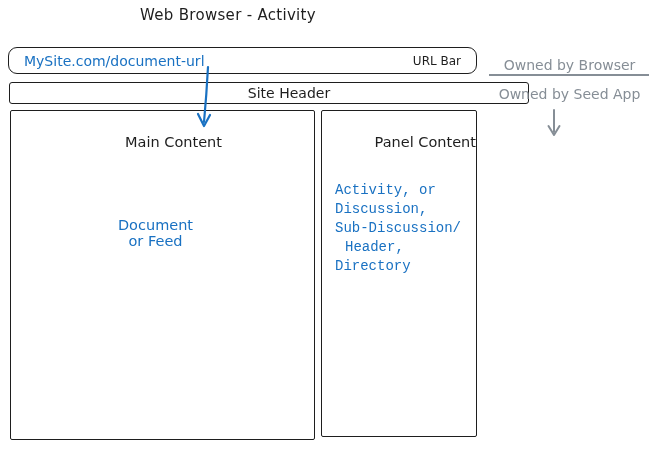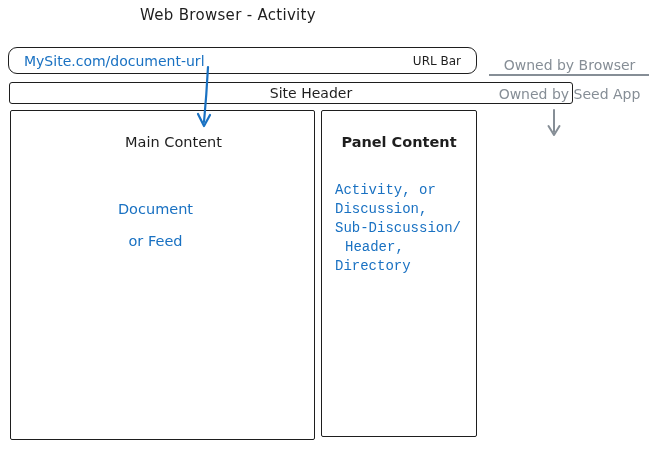--- a/index.html
+++ b/index.html
@@ -27,48 +27,48 @@
   }
   #url-bar-box {
     left: 8px; top: 47px; width: 469px; height: 27px;
     border-radius: 9px;
     display: flex; align-items: center; justify-content: space-between;
     padding: 0 15px;
   }
   #url-text { color: #1971c2; font-size: 14px; white-space: nowrap; }
   #url-bar-label { font-size: 12px; white-space: nowrap; }
   #site-header-box {
-    left: 9px; top: 82px; width: 564px; height: 22px;
+    left: 9px; top: 82px; width: 520px; height: 22px;
     border-radius: 3px;
     display: flex; align-items: center; justify-content: center;
   }
   #site-header-label { font-size: 14px; margin-left: 40px; }
   #main-content-box {
     left: 10px; top: 110px; width: 305px; height: 330px;
     border-radius: 2px;
   }
   #main-content-heading {
     position: absolute; left: 0; top: 23px; width: 100%;
     text-align: center; font-size: 14.5px; padding-left: 22px;
     box-sizing: border-box;
   }
   .main-line {
     position: absolute; left: 0; width: 100%;
     text-align: center; color: #1971c2; font-size: 14.5px;
     padding-right: 14px; box-sizing: border-box;
   }
-  .main-line:nth-of-type(2) { top: 90px; }
+  .main-line:nth-of-type(2) { top: 106px; }
   .main-line:nth-of-type(3) { top: 122px; }
   #panel-content-box {
     left: 321px; top: 110px; width: 156px; height: 327px;
     border-radius: 2px;
   }
   #panel-content-heading {
     position: absolute; left: 0; top: 23px; width: 100%;
-    text-align: center; font-size: 14.5px; font-weight: bold;
+    text-align: right; font-size: 14.5px;
   }
   #panel-lines {
     position: absolute; left: 13px; top: 70px; width: 140px;
     color: #1971c2; font-size: 14px; line-height: 19px;
   }
   .panel-line { white-space: nowrap; font-family: Liberation Mono, monospace; }
   .panel-line.indented { padding-left: 10px; }
   #legend-owned-by-browser {
     left: 489px; top: 51px; width: 161px;
     text-align: center; color: #868e96; font-size: 14px;

